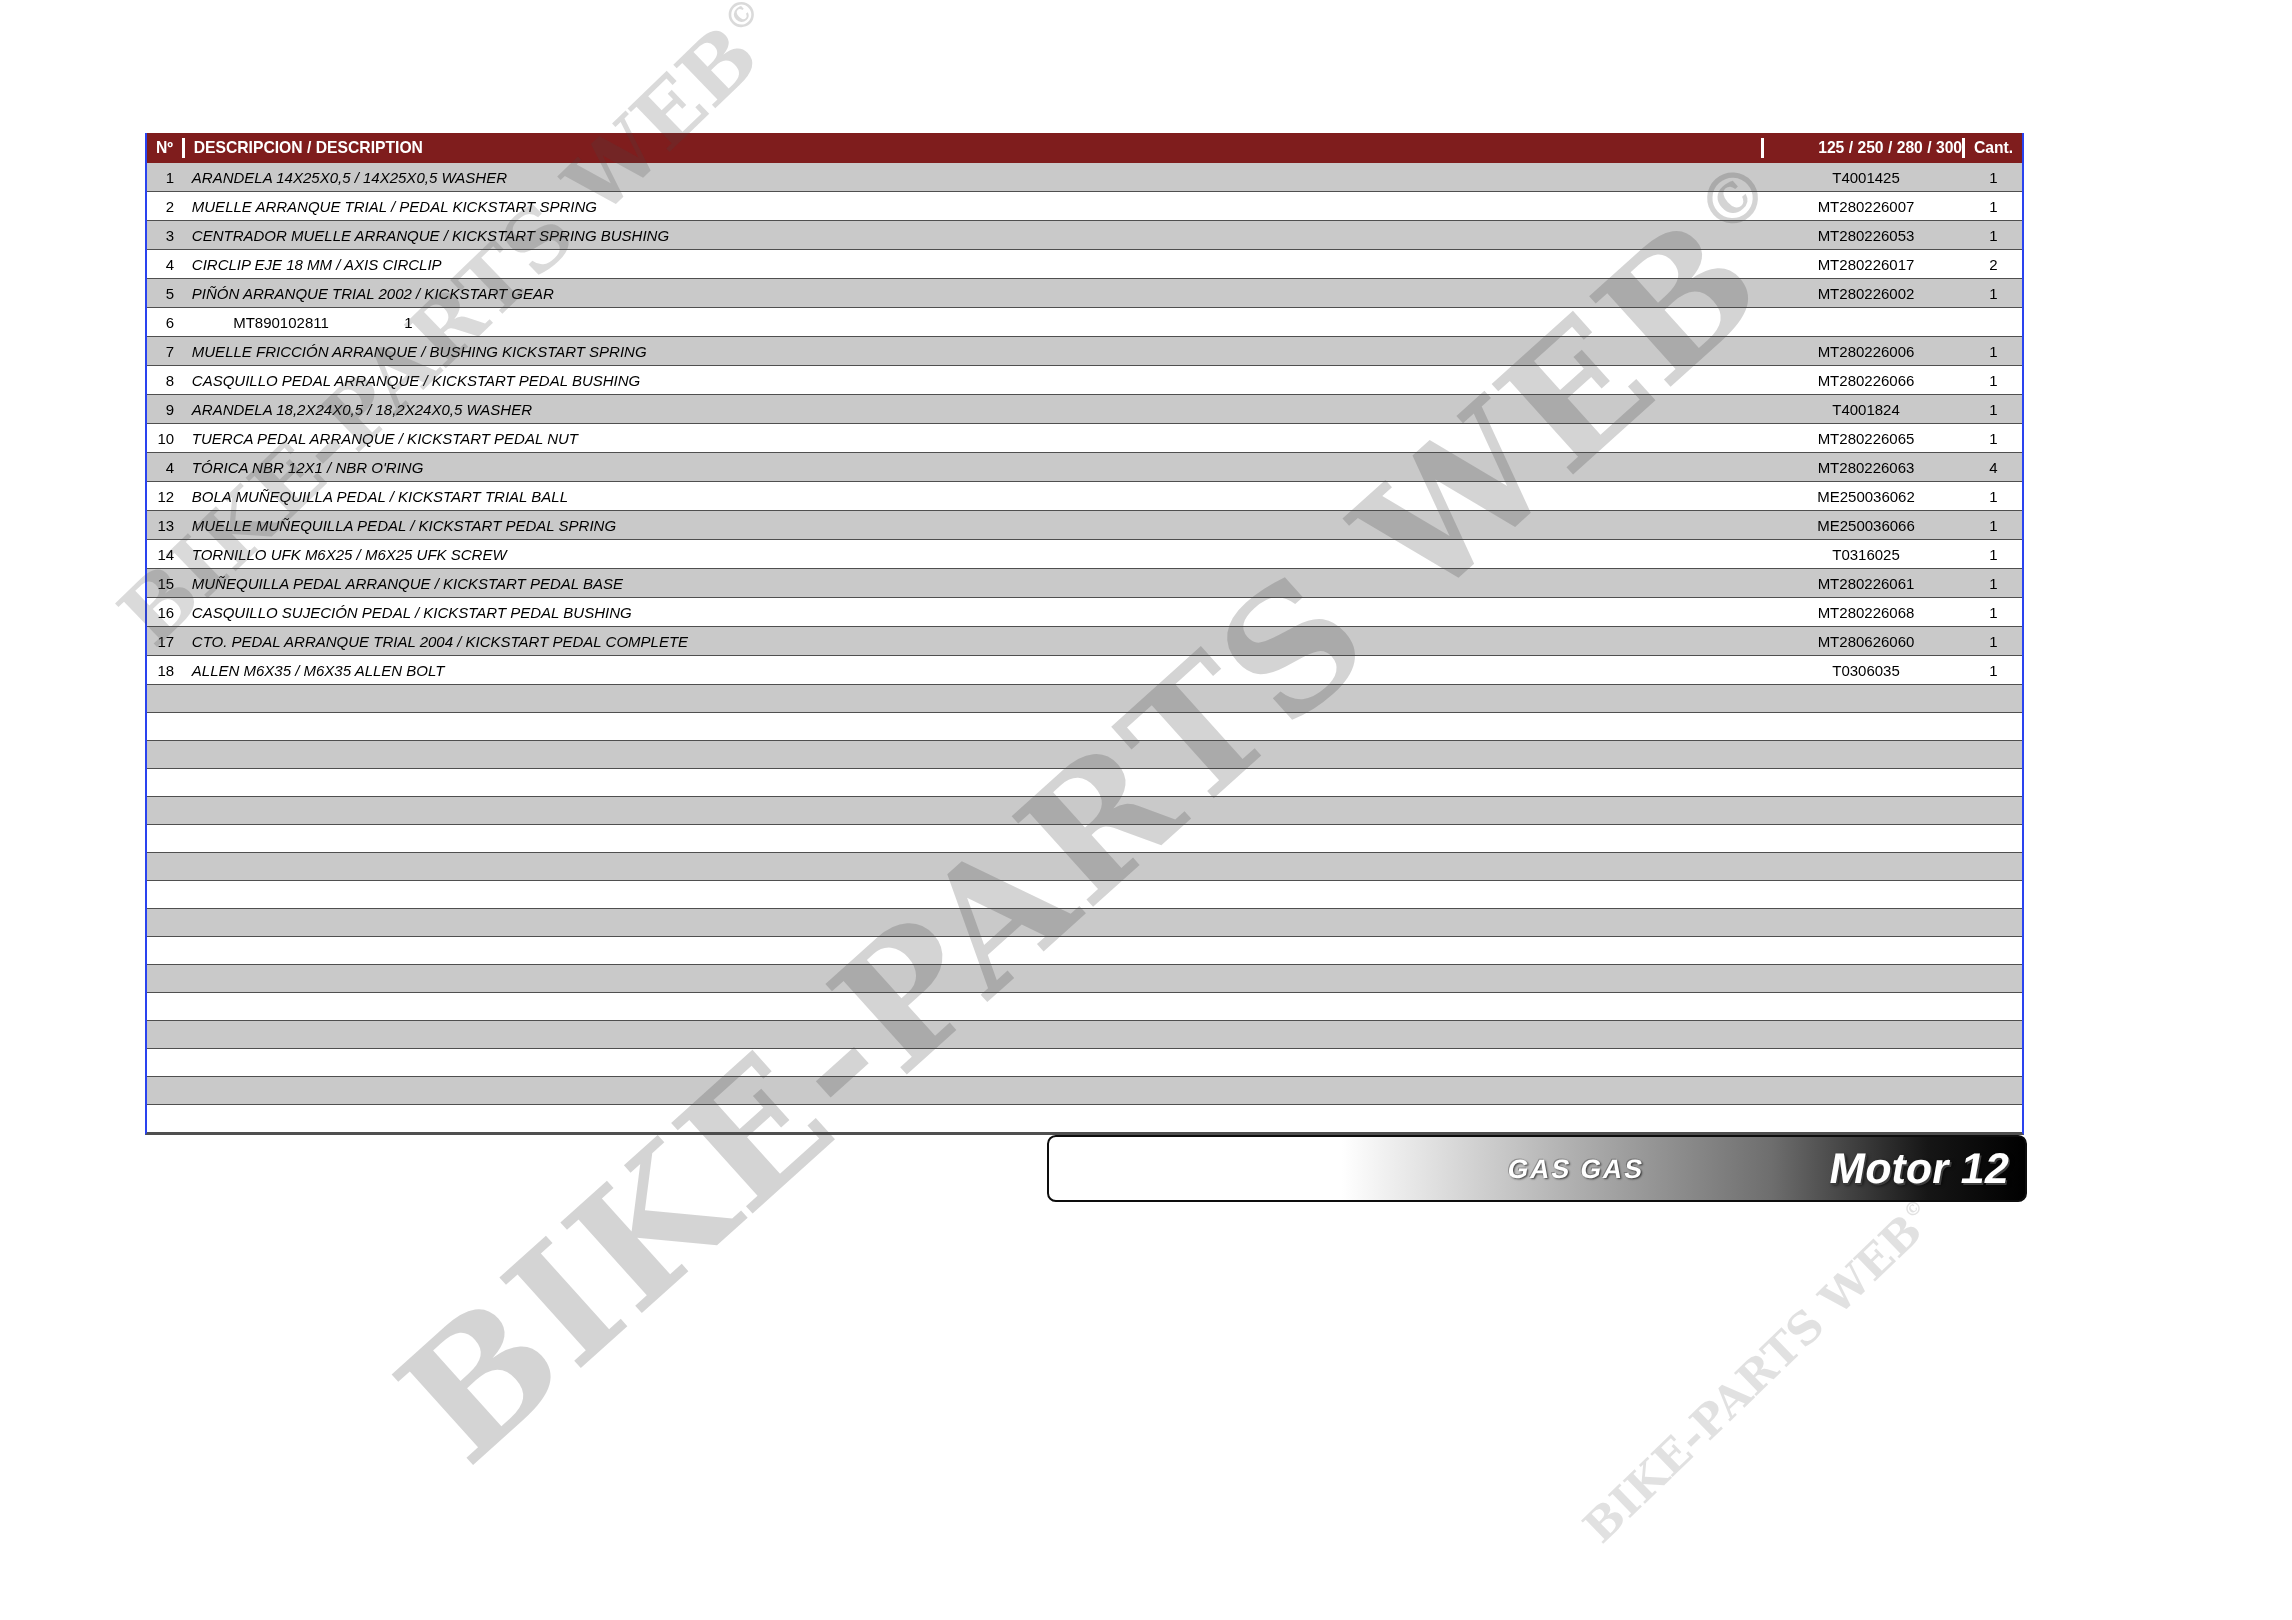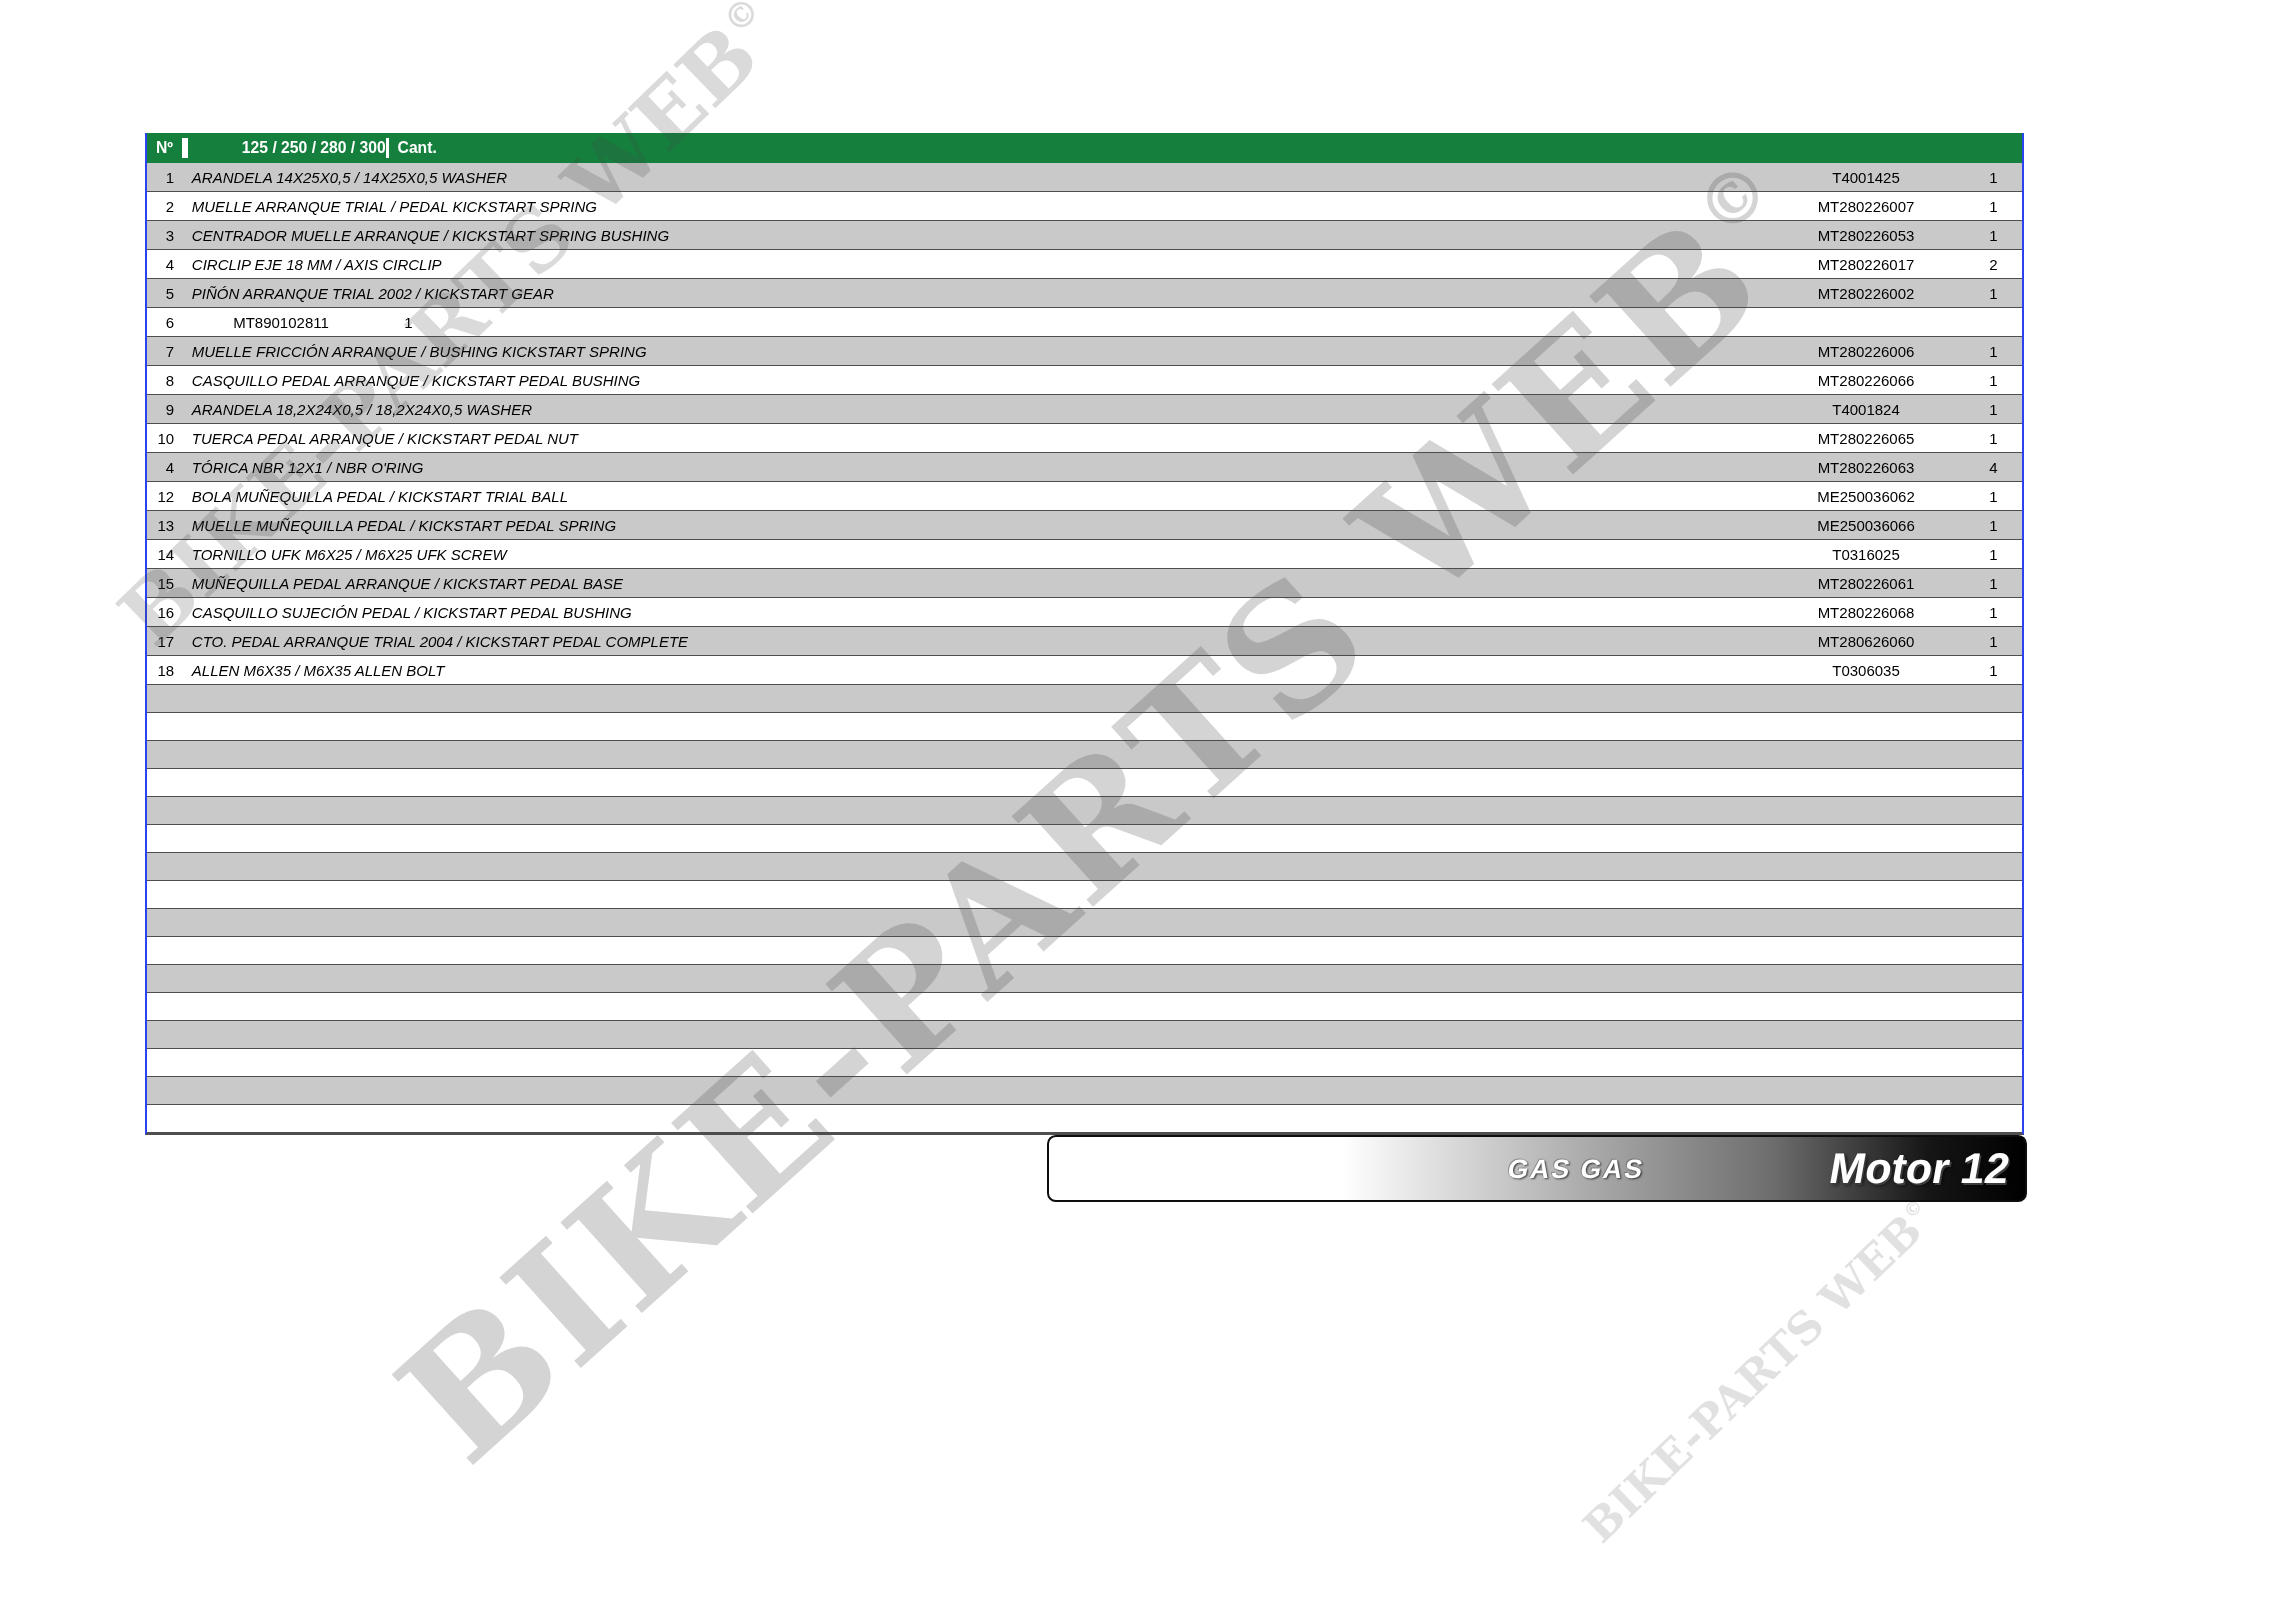--- a/index.html
+++ b/index.html
@@ -18,21 +18,21 @@
     left:145px;top:133px;
     width:1879px;
     border-left:2.9px solid #2a43ef;
     border-right:2.9px solid #2a43ef;
     border-bottom:2px solid #4f4f4f;
     box-sizing:border-box;
   }
   .thead{
     display:flex;align-items:center;
     height:30px;
-    background:#15803d;
+    background:#7f1d1d;
     color:#ffffff;
     font-weight:bold;
     font-size:15.7px;
   }
   .th{white-space:nowrap;}
   .th-num{width:35px;text-align:center;}
   .th-desc{flex:1;padding-left:8.8px;}
   .th-part{width:198px;text-align:right;}
   .th-qty{width:57px;text-align:center;}
   .vbar{width:2.9px;height:19.6px;background:#ffffff;flex:0 0 auto;}
@@ -116,20 +116,21 @@
 <body>
 
 <div class="page">
 
   <div class="watermark wm-medium"><span>BIKE-PARTS WEB</span><span class="mark">©</span></div>
 
   <div class="parts-table">
     <div class="thead">
       <div class="th th-num">Nº</div>
       <div class="vbar"></div>
+      <div class="th th-desc">DESCRIPCION / DESCRIPTION</div>
       <div class="vbar"></div>
       <div class="th th-part">125 / 250 / 280 / 300</div>
       <div class="vbar"></div>
       <div class="th th-qty">Cant.</div>
     </div>
     <div id="rows">
         <div class="row gray">
           <div class="cell-num">1</div>
           <div class="cell-desc">ARANDELA 14X25X0,5 / 14X25X0,5 WASHER</div>
           <div class="cell-part">T4001425</div>

